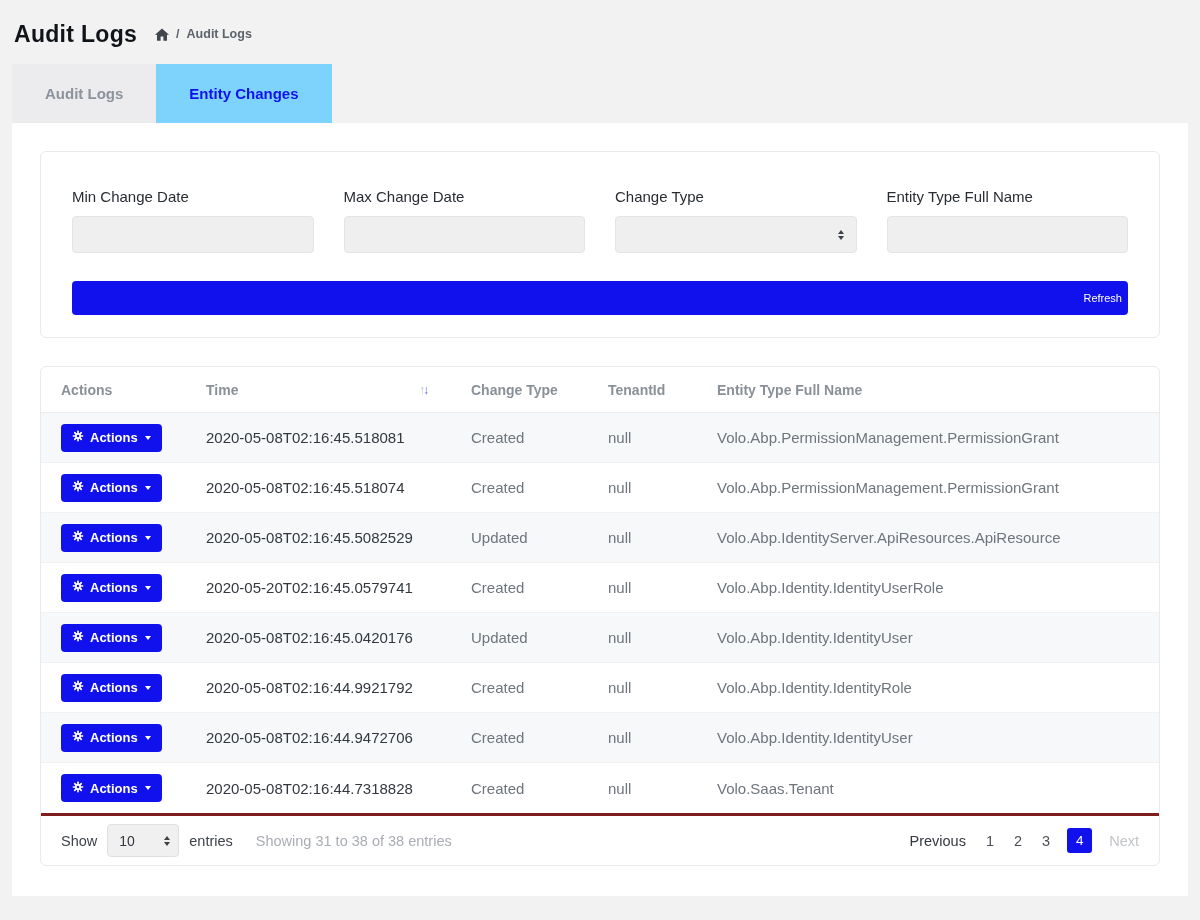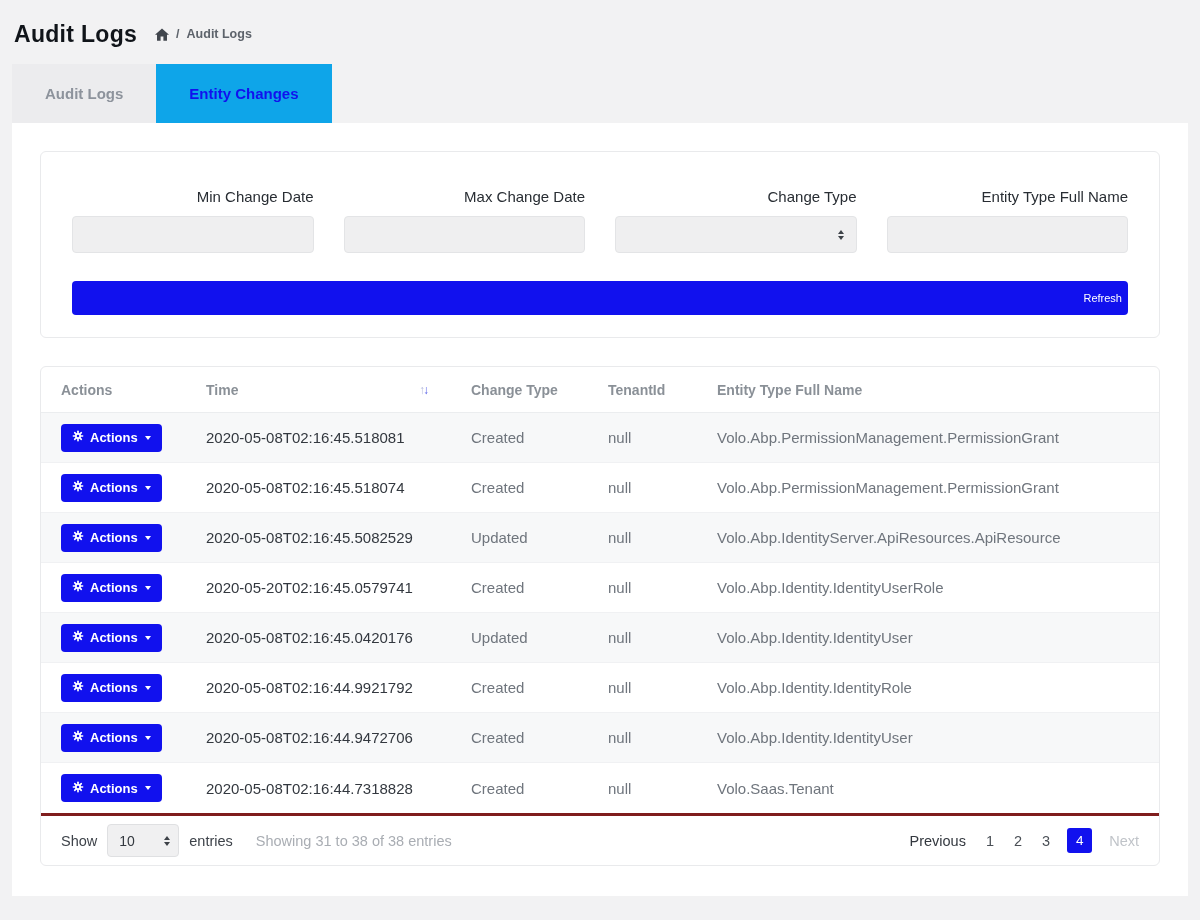--- a/index.html
+++ b/index.html
@@ -15,31 +15,31 @@
   
   .topbar { display: flex; align-items: center; padding: 16px 24px 12px 14px; height: 64px; }
   .page-title { font-size: 23px; font-weight: 700; color: #101419; margin: 0 18px 0 0; letter-spacing: .3px; }
   .breadcrumb { display: flex; align-items: center; gap: 7px; font-size: 12.5px; font-weight: 600; color: #5d636b; }
   .breadcrumb svg { display: block; }
 
   
   .tabs { display: flex; margin-left: 12px; }
   .tab { height: 59px; display: flex; align-items: center; padding: 0 33px; font-size: 15px; font-weight: 600; cursor: pointer; white-space: nowrap; }
   .tab-inactive { color: #8d939c; background: #ececee; }
-  .tab-active { color: #1111ee; background: #0ea5e9; }
+  .tab-active { color: #1111ee; background: #7dd3fc; }
 
   
   .container { margin: 0 12px; background: #ffffff; padding: 28px; min-height: 773px; }
 
   .card { border: 1px solid #e9eaec; border-radius: 6px; background: #fff; }
 
   
   .filter-card { padding: 36px 31px 22px 31px; }
   .filter-grid { display: grid; grid-template-columns: repeat(4, 1fr); gap: 30px; }
-  .field-label { display: block; font-size: 15px; color: #282d33; margin-bottom: 11px; white-space: nowrap; text-align: right; }
+  .field-label { display: block; font-size: 15px; color: #282d33; margin-bottom: 11px; white-space: nowrap; }
   .text-input {
     width: 100%; height: 37px; background: #efeff0;
     border: 1px solid #e3e4e6; border-radius: 4px;
     outline: none; padding: 0 10px; font: inherit; color: #33373d;
   }
   .select-box {
     width: 100%; height: 37px; background: #efeff0;
     border: 1px solid #e3e4e6; border-radius: 4px;
     display: flex; align-items: center; justify-content: flex-end;
     padding: 0 12px; cursor: pointer;

